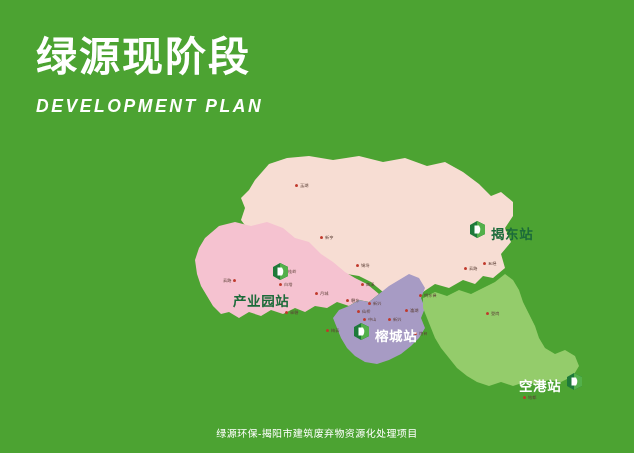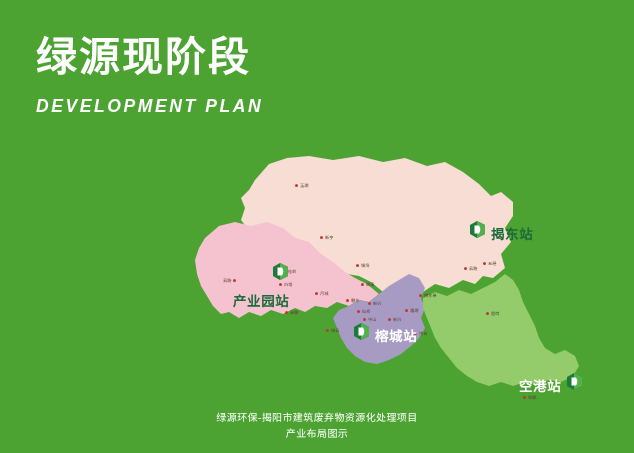--- a/index.html
+++ b/index.html
@@ -293,16 +293,15 @@
         </div>
         <div class="city" style="left: 281px; top: 115px;">
           <span class="city-dot"></span>
           <span class="city-name">云路</span>
         </div>
       </div>
   </div>
 
   <div id="caption">
     <div class="caption-line">绿源环保-揭阳市建筑废弃物资源化处理项目</div>
-    <div class="caption-line">产业布局图示</div>
   </div>
 
 </div>
 
 </body></html>

